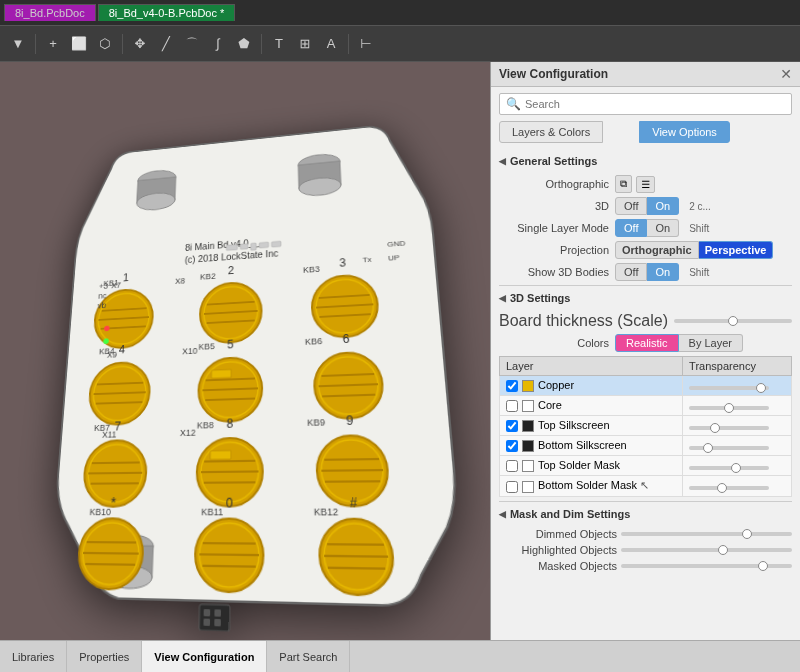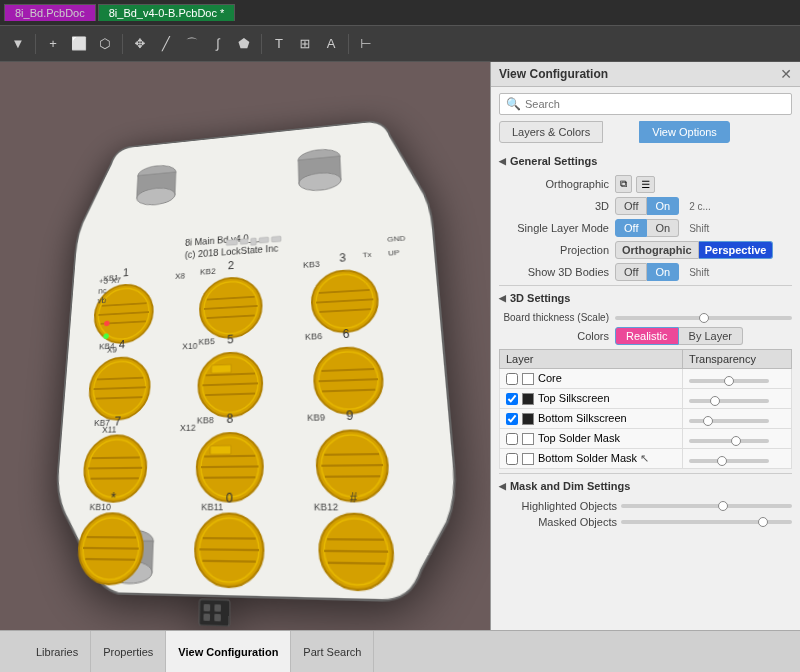--- a/index.html
+++ b/index.html
@@ -58,21 +58,21 @@
 
     .shortcut { color: #666; font-size: 10px; margin-left: 4px; }
 
     .proj-group { display: flex; align-items: center; gap: 0; }
     .proj-btn { padding: 2px 6px; font-size: 11px; border: 1px solid #bbb; cursor: pointer; background: #e0e0e0; color: #444; font-weight: bold; }
     .proj-btn:first-child { border-radius: 3px 0 0 3px; }
     .proj-btn:last-child { border-radius: 0 3px 3px 0; border-left: none; }
     .proj-btn.active { background: #1d4ed8; color: #fff; border-color: #5d9ed8; }
 
     .board-thickness-row { display: flex; align-items: center; margin: 4px 0; gap: 6px; }
-    .board-thickness-label { color: #444; font-size: 10px; text-align: right; min-width: 110px; }
+    .board-thickness-label { color: #444; font-size: 16px; text-align: right; min-width: 110px; }
 
     .colors-label { color: #444; font-size: 11px; text-align: right; min-width: 110px; }
     .color-mode-group { display: flex; align-items: center; }
     .color-mode-btn { padding: 2px 10px; font-size: 11px; border: 1px solid #bbb; cursor: pointer; background: #e0e0e0; color: #444; }
     .color-mode-btn:first-child { border-radius: 3px 0 0 3px; }
     .color-mode-btn:last-child { border-radius: 0 3px 3px 0; border-left: none; }
     .color-mode-btn.active { background: #ec4899; color: #fff; border-color: #5d9ed8; }
 
     
     .layer-table { width: 100%; border-collapse: collapse; margin-top: 4px; font-size: 11px; }
@@ -82,21 +82,21 @@
     .layer-table tr:not(.selected) td { background: #f8f8f8; }
 
     .layer-color-swatch { width: 12px; height: 12px; display: inline-block; border: 1px solid #888; vertical-align: middle; margin-right: 4px; }
     .layer-checkbox { width: 12px; height: 12px; vertical-align: middle; margin-right: 4px; }
 
     
     .mask-row { display: flex; align-items: center; margin: 4px 0; gap: 4px; }
     .mask-label { color: #444; font-size: 11px; text-align: right; min-width: 118px; }
 
     
-    .bottom-tabs { display: flex; background: #d0d0d0; border-top: 1px solid #aaa; height: 42px; padding-left: 24px; }
+    .bottom-tabs { display: flex; background: #d0d0d0; border-top: 1px solid #aaa; height: 32px; }
     .bottom-tab { padding: 4px 12px; font-size: 11px; color: #333; border-right: 1px solid #bbb; cursor: pointer; display: flex; align-items: center; }
     .bottom-tab.active { background: #f0f0f0; color: #000; font-weight: bold; }
 
     
     .board-svg { filter: drop-shadow(0 8px 20px rgba(0,0,0,0.6)); }
 
     input[type=range] { -webkit-appearance: none; width: 80px; height: 4px; background: #ccc; border-radius: 2px; outline: none; }
     input[type=range]::-webkit-slider-thumb { -webkit-appearance: none; width: 10px; height: 10px; border-radius: 50%; background: #fff; border: 1px solid #888; cursor: pointer; }
   </style>
 </head>
@@ -415,20 +415,24 @@
       </div>
 
       <table class="layer-table">
         <thead>
           <tr>
             <th>Layer</th>
             <th>Transparency</th>
           </tr>
         </thead>
         <tbody id="layer-tbody">
+        <tr class="selected">
+              <td><input type="checkbox" class="layer-checkbox" checked="" style=""><span class="layer-color-swatch" style="background: rgb(230, 184, 0);"></span><span>Copper</span></td>
+              <td><input type="range" min="0" max="100" value="95" style="width: 80px;"></td>
+            </tr>
             <tr>
               <td><input type="checkbox" class="layer-checkbox" style=""><span class="layer-color-swatch" style="background: rgb(255, 255, 255);"></span><span>Core</span></td>
               <td><input type="range" min="0" max="100" value="50" style="width: 80px;"></td>
             </tr>
             <tr>
               <td><input type="checkbox" class="layer-checkbox" checked="" style=""><span class="layer-color-swatch" style="background: rgb(34, 34, 34);"></span><span>Top Silkscreen</span></td>
               <td><input type="range" min="0" max="100" value="30" style="width: 80px;"></td>
             </tr>
             <tr>
               <td><input type="checkbox" class="layer-checkbox" checked="" style=""><span class="layer-color-swatch" style="background: rgb(34, 34, 34);"></span><span>Bottom Silkscreen</span></td>
@@ -443,20 +447,24 @@
               <td><input type="range" min="0" max="100" value="40" style="width: 80px;"></td>
             </tr>
           </tbody>
       </table>
 
       <div class="section-header">
         <span class="section-arrow">◀</span>
         <span>Mask and Dim Settings</span>
       </div>
 
+      <div class="mask-row">
+        <span class="mask-label">Dimmed Objects</span>
+        <input type="range" min="0" max="100" value="75" style="flex: 1 1 0%;">
+      </div>
 
       <div class="mask-row">
         <span class="mask-label">Highlighted Objects</span>
         <input type="range" min="0" max="100" value="60" style="flex: 1 1 0%;">
       </div>
 
       <div class="mask-row">
         <span class="mask-label">Masked Objects</span>
         <input type="range" min="0" max="100" value="85" style="flex: 1 1 0%;">
       </div>

